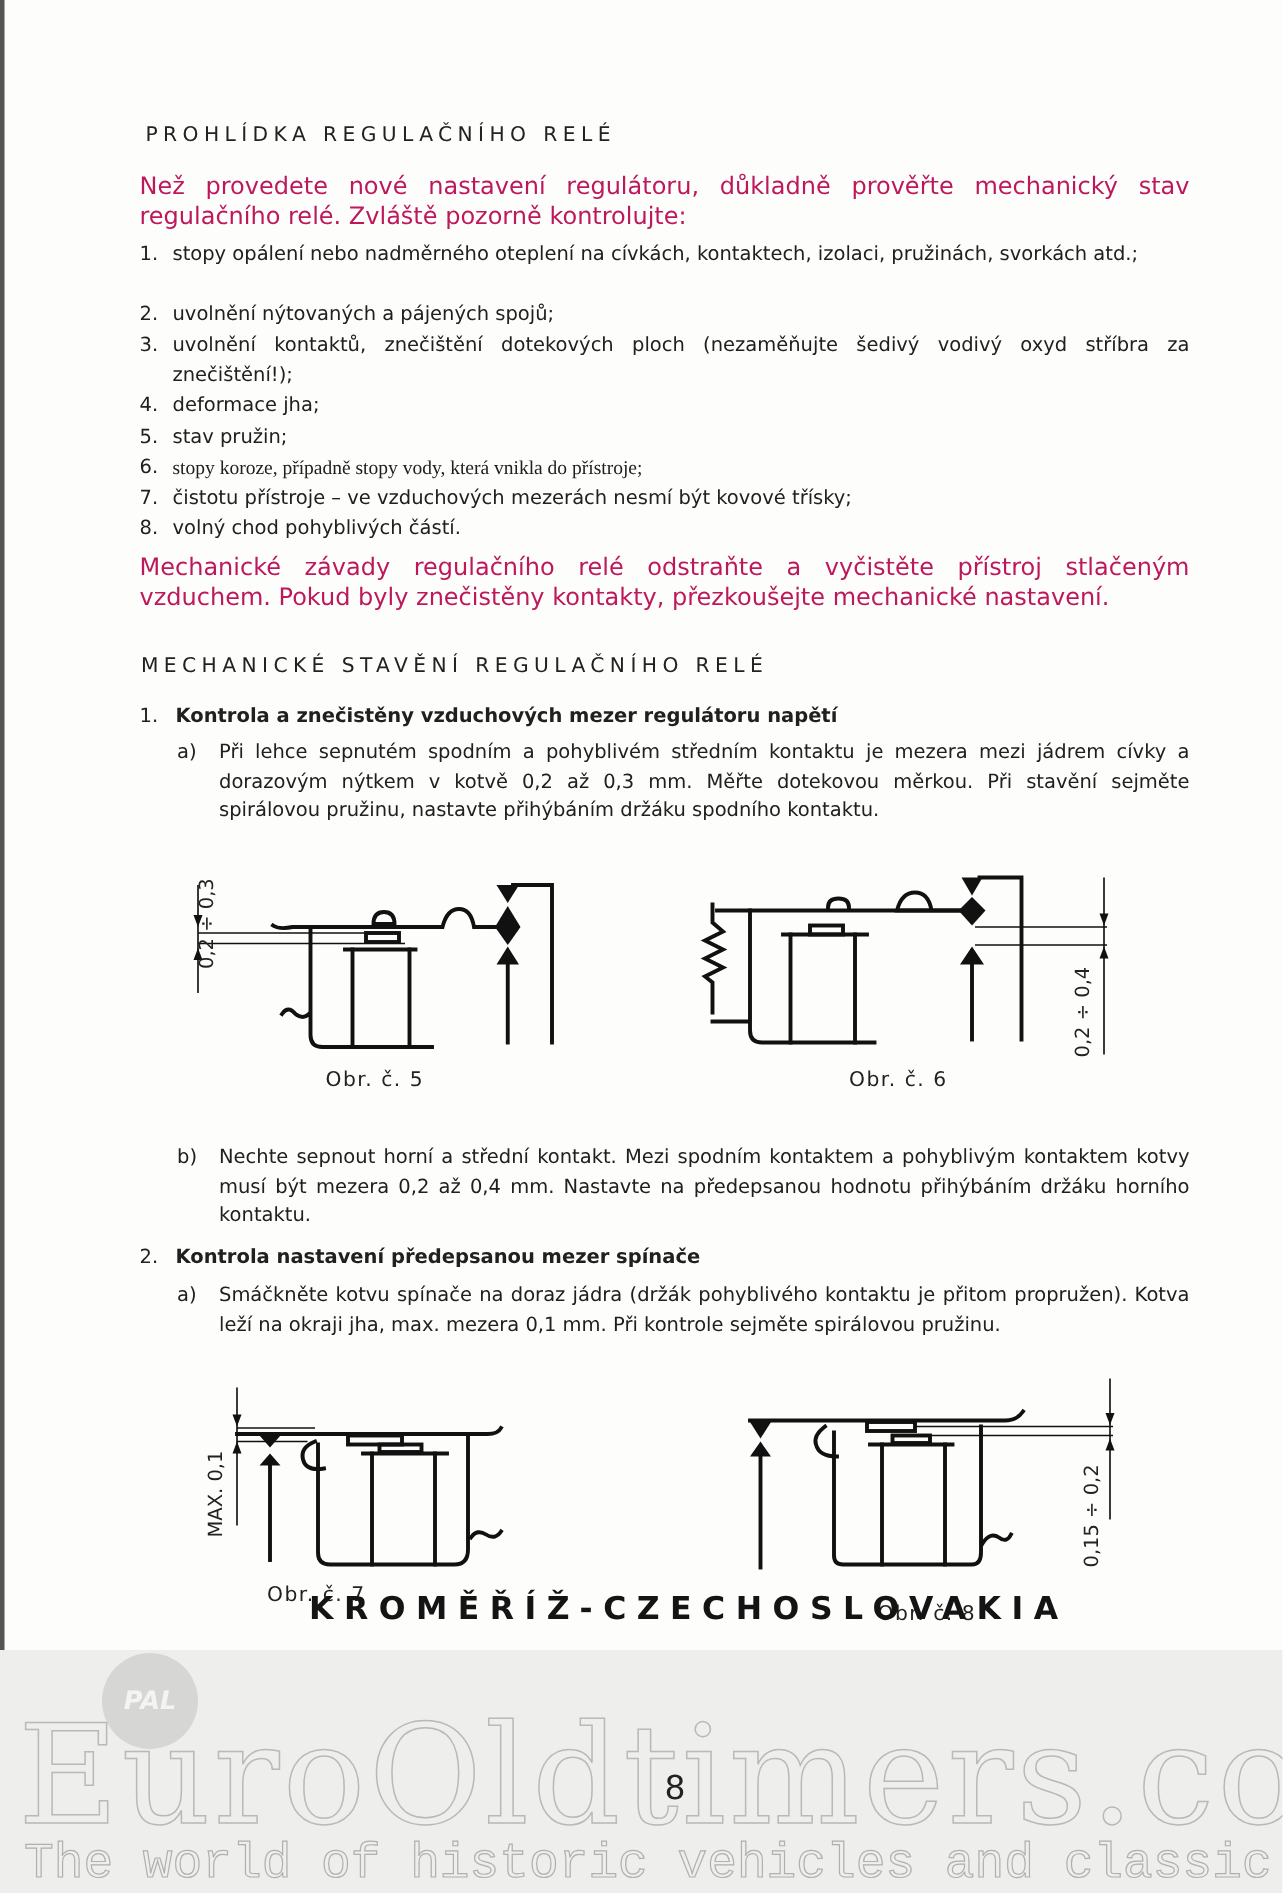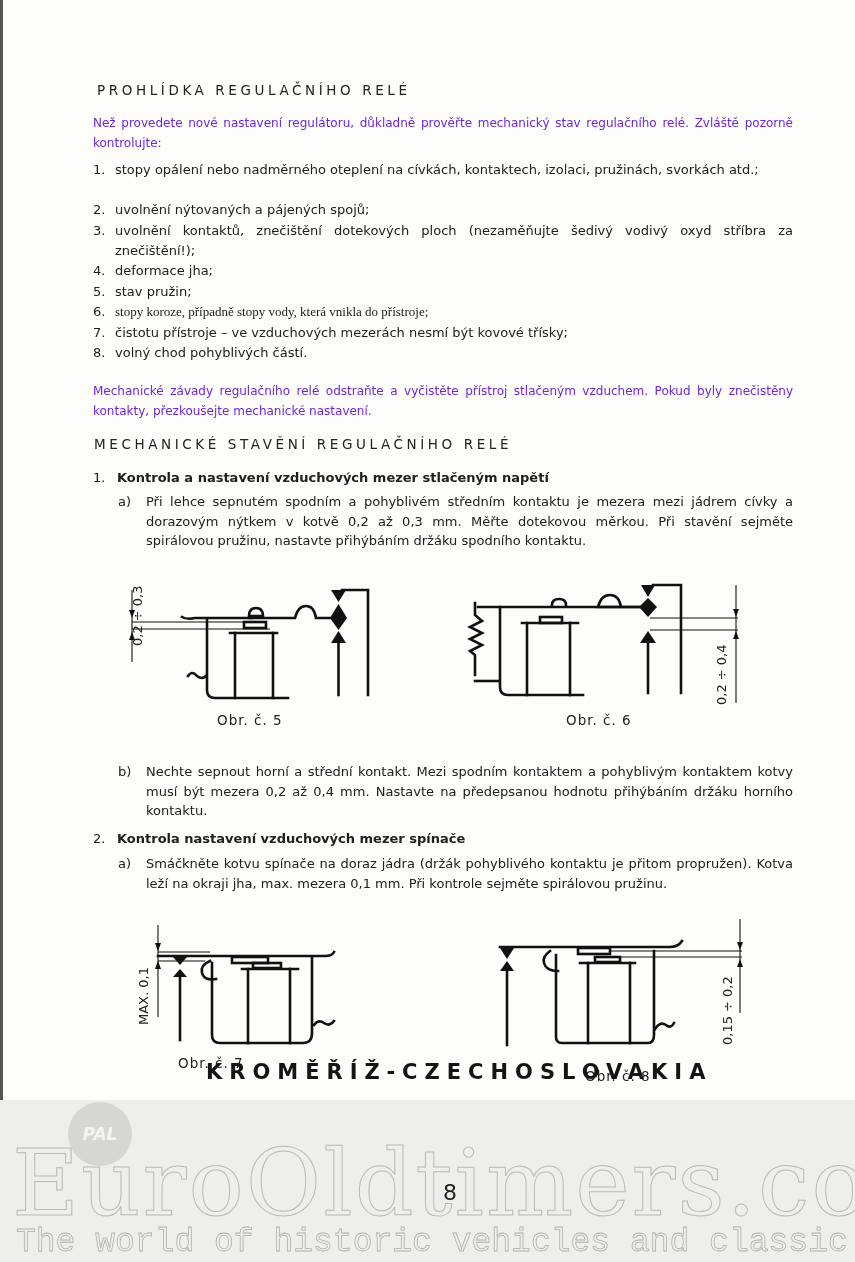--- a/index.html
+++ b/index.html
@@ -7,22 +7,22 @@
     width: 855px; height: 1262px; position: relative; overflow: hidden;
     background: #fdfdfb;
     font-family: "DejaVu Sans", sans-serif;
     color: #1c1c1c;
   }
   .abs { position: absolute; text-align: right; }
   .heading {
     font-size: 13.5px; letter-spacing: 3.6px; color: #222;
   }
   .para {
-    font-size: 12px; line-height: 19.5px; text-align: justify;
-    text-align-last: left; color: #6d28d9;
+    font-size: 16px; line-height: 19.5px; text-align: justify;
+    text-align-last: left; color: #be185d;
   }
   .item { position: absolute; font-size: 13px; line-height: 19.5px; color: #202020; text-align: justify; }
   .num { position: absolute; left: 0; top: 0; }
   .txt { display: block; }
   .bold { font-weight: bold; }
   .caption { font-size: 13.5px; letter-spacing: 1px; color: #222; }
   .footer-band {
     position: absolute; left: 0; top: 1100px; width: 855px; height: 162px;
     background: #eeeeec;
   }
@@ -87,27 +87,27 @@
   <div class="item" style="left:93px; top:323px; width:700px;">
     <span class="num">7.</span>
     <span class="txt" style="padding-left:22px;">čistotu přístroje – ve vzduchových mezerách nesmí být kovové třísky;</span>
   </div>
   <div class="item" style="left:93px; top:343px; width:700px;">
     <span class="num">8.</span>
     <span class="txt" style="padding-left:22px;">volný chod pohyblivých částí.</span>
   </div>
 </div>
 
-<div class="abs para" style="left:93px; top:368px; width:700px;margin-top:14px;">Mechanické závady regulačního relé odstraňte a vyčistěte přístroj stlačeným vzduchem. Pokud byly znečistěny kontakty, přezkoušejte mechanické nastavení.</div>
+<div class="abs para" style="left:93px; top:368px; width:700px;">Mechanické závady regulačního relé odstraňte a vyčistěte přístroj stlačeným vzduchem. Pokud byly znečistěny kontakty, přezkoušejte mechanické nastavení.</div>
 
 <div class="abs heading" style="left:94px; top:436px;">MECHANICKÉ STAVĚNÍ REGULAČNÍHO RELÉ</div>
 
 <div class="item" style="left:93px; top:468px; width:700px;">
   <span class="num">1.</span>
-  <span class="txt bold" style="padding-left:24px;">Kontrola a nastavení vzduchových mezer stlačeným napětí</span>
+  <span class="txt bold" style="padding-left:24px;">Kontrola a znečistěny vzduchových mezer regulátoru napětí</span>
 </div>
 
 <div class="item" style="left:118px; top:492px; width:675px;">
   <span class="num">a)</span>
   <span class="txt" style="padding-left:28px;">Při lehce sepnutém spodním a pohyblivém středním kontaktu je mezera mezi jádrem cívky a dorazovým nýtkem v kotvě 0,2 až 0,3 mm. Měřte dotekovou měrkou. Při stavění sejměte spirálovou pružinu, nastavte přihýbáním držáku spodního kontaktu.</span>
 </div>
 
 <svg style="left:120px; top:580px;" width="270" height="160">
   <line class="thin" x1="12" y1="10" x2="12" y2="82"></line>
   <polygon class="fill" points="9,30 15,30 12,38"></polygon>
@@ -157,21 +157,21 @@
 </svg>
 <div class="abs caption" style="left:566px; top:712px;">Obr. č. 6</div>
 
 <div class="item" style="left:118px; top:762px; width:675px;">
   <span class="num">b)</span>
   <span class="txt" style="padding-left:28px;">Nechte sepnout horní a střední kontakt. Mezi spodním kontaktem a pohyblivým kontaktem kotvy musí být mezera 0,2 až 0,4 mm. Nastavte na předepsanou hodnotu přihýbáním držáku horního kontaktu.</span>
 </div>
 
 <div class="item" style="left:93px; top:829px; width:700px;">
   <span class="num">2.</span>
-  <span class="txt bold" style="padding-left:24px;">Kontrola nastavení vzduchových mezer spínače</span>
+  <span class="txt bold" style="padding-left:24px;">Kontrola nastavení předepsanou mezer spínače</span>
 </div>
 
 <div class="item" style="left:118px; top:854px; width:675px;">
   <span class="num">a)</span>
   <span class="txt" style="padding-left:28px;">Smáčkněte kotvu spínače na doraz jádra (držák pohyblivého kontaktu je přitom propružen). Kotva leží na okraji jha, max. mezera 0,1 mm. Při kontrole sejměte spirálovou pružinu.</span>
 </div>
 
 <svg style="left:120px; top:925px;" width="250" height="130">
   <line class="thin" x1="38" y1="0" x2="38" y2="92"></line>
   <polygon class="fill" points="35,18 41,18 38,26"></polygon>

